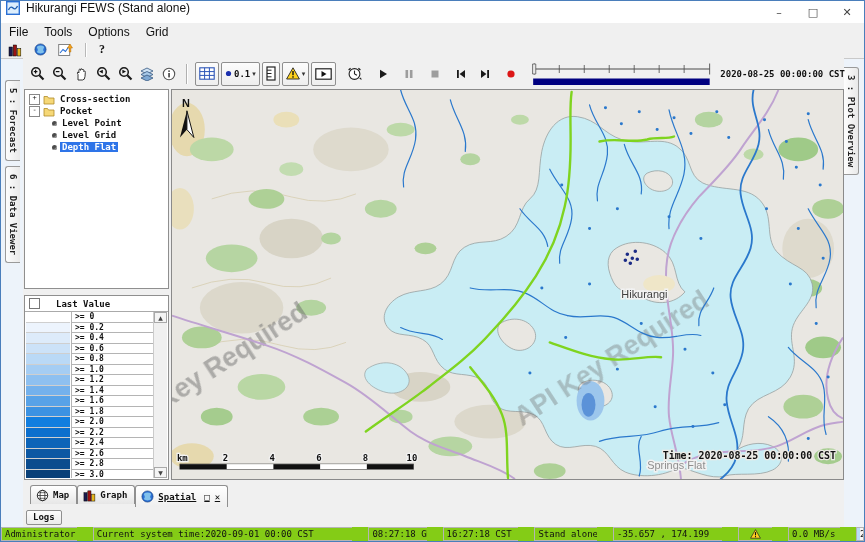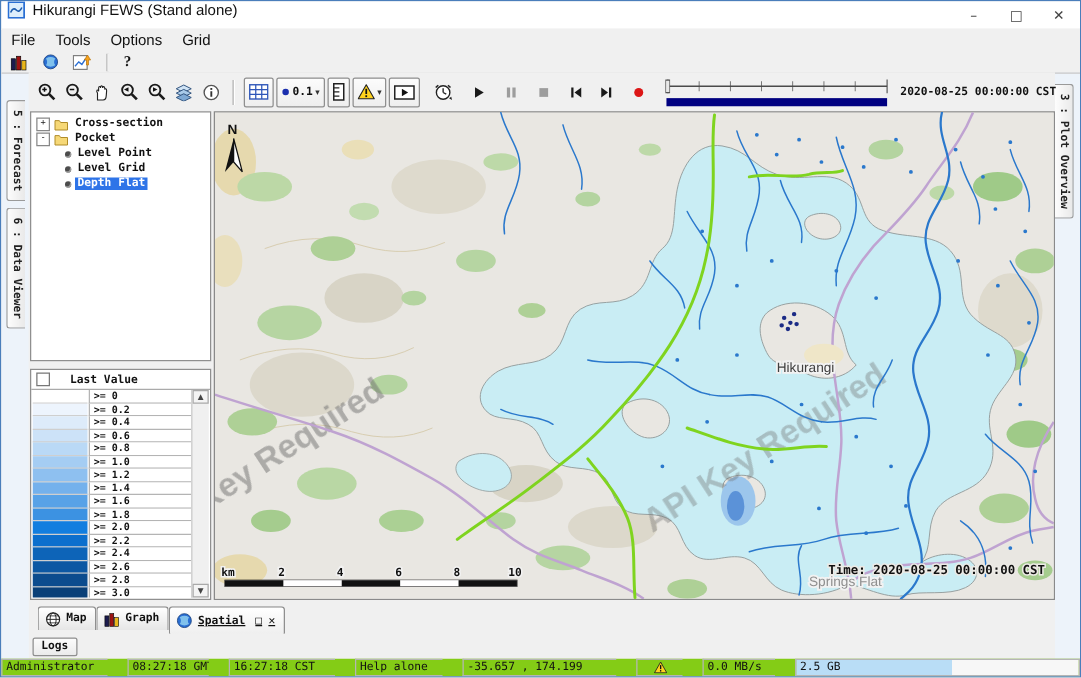--- a/index.html
+++ b/index.html
@@ -628,23 +628,24 @@
       <span class="tabglyph" style="margin-left:1px;font-weight:bold">✕</span>
     </div>
   </div>
 
   <div class="logsrow">
     <span class="logsbtn">Logs</span>
   </div>
 
   <div class="statusbar">
     <div class="scell" style="width:85px">Administrator</div>
+    <div class="scell" style="width:293px">Current system time:2020-09-01 00:00 CST</div>
     <div class="scell" style="width:65px">08:27:18 GMT</div>
     <div class="scell" style="width:85px">16:27:18 CST</div>
-    <div class="scell" style="width:70px">Help alone</div>
+    <div class="scell" style="width:70px">Stand alone</div>
     <div class="scell" style="width:123px">-35.657 , 174.199</div>
     <div class="scell warncell" style="width:37px">
       <svg width="11" height="10">
           <use href="#i-warn"></use>
         </svg>
     </div>
     <div class="scell" style="width:58px">0.0 MB/s</div>
     <div class="scell memcell" style="flex:1">2.5 GB</div>
   </div>
 

